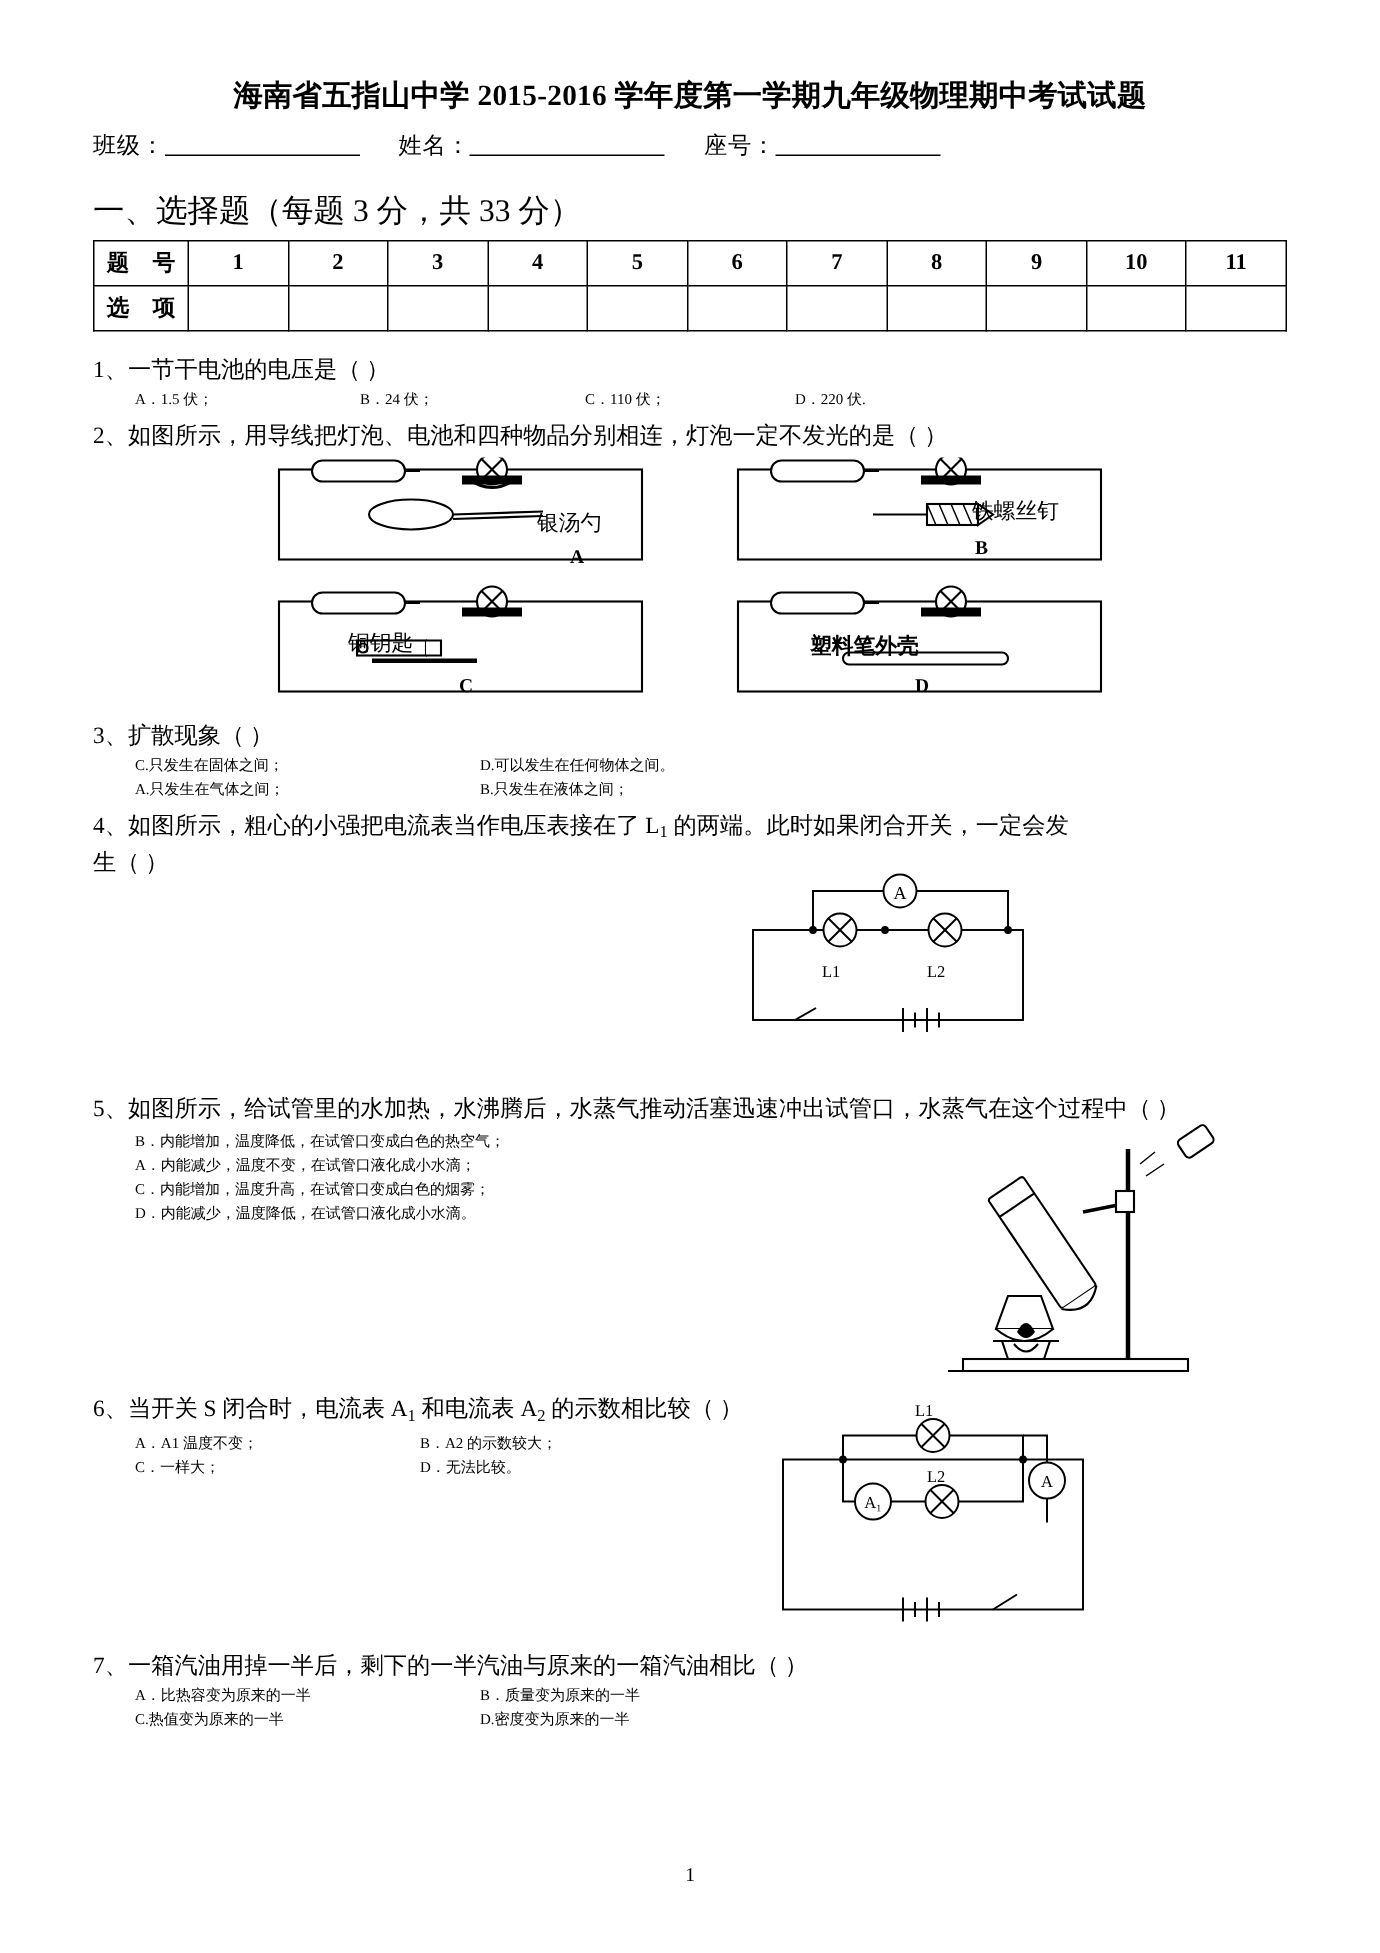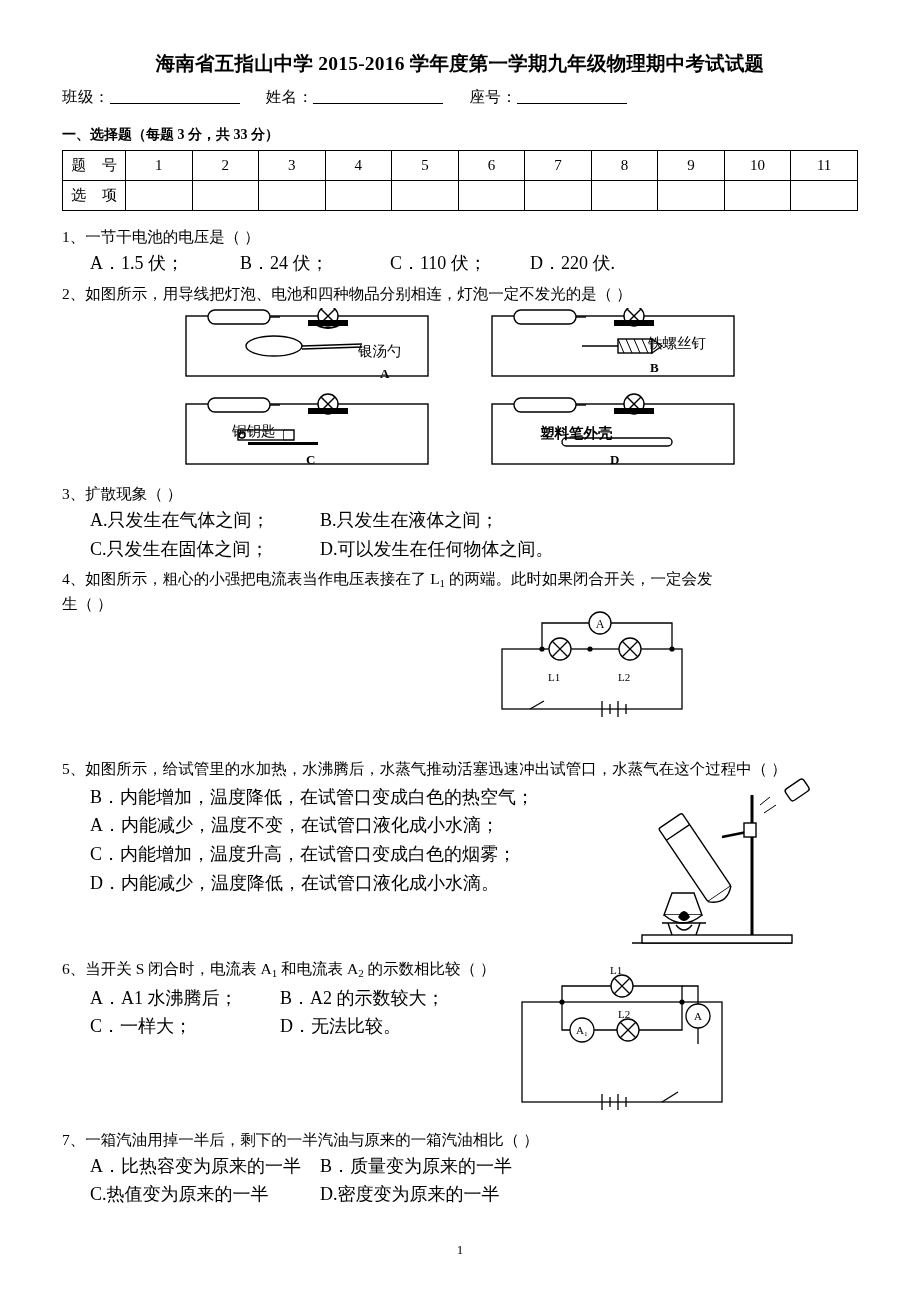--- a/index.html
+++ b/index.html
@@ -48,28 +48,29 @@
     width: 130px;
     height: 15px;
     vertical-align: -2px;
   }
   .idline .blank.short {
     width: 110px;
   }
   .idline .gap { display:inline-block; width:26px; }
 
   .section-head {
-    font-weight: bold;
-    font-size: 14px;
+    font-weight: normal;
+    font-size: 21px;
     margin: 18px 0 6px 0;
   }
   table.answer-grid {
     border-collapse: collapse;
     width: 100%;
     table-layout: fixed;
+    font-weight: bold;
   }
   table.answer-grid td {
     border: 1px solid #000;
     height: 29px;
     font-size: 15px;
     text-align: center;
     padding: 0;
   }
   table.answer-grid td.rowhead {
     width: 62px;
@@ -77,21 +78,21 @@
     text-indent: 6px;
   }
   .q {
     font-size: 15.5px;
     line-height: 1.55;
     margin-top: 9px;
   }
   .q .stem { display: block; font-family: Liberation Serif, serif; }
   .opts {
     margin-left: 28px;
-    font-size: 18px;
+    font-size: 10px;
     line-height: 1.6;
   }
   .opts .col {
     display: inline-block;
   }
   .sub { font-size: 11px; vertical-align: -3px; }
   .fig-wrap { position: relative; }
   .pagenum {
     position: absolute;
     bottom: 44px;
@@ -225,22 +226,22 @@
       <div style="position:absolute; left:588px; top:52px; font-size:13px; font-weight:bold;">B</div>
       <div style="position:absolute; left:170px; top:114px; font-size:14.5px;">铜钥匙</div>
       <div style="position:absolute; left:244px; top:144px; font-size:13px; font-weight:bold;">C</div>
       <div style="position:absolute; left:478px; top:116px; font-size:14.5px; font-weight:bold;">塑料笔外壳</div>
       <div style="position:absolute; left:548px; top:144px; font-size:13px; font-weight:bold;">D</div>
     </div>
 
     <div class="q" style="margin-top:-2px;">
       <span class="stem"><span>3、</span><span>扩散现象（    ）</span></span>
       <div class="opts">
+        <div><span class="col" style="width:230px">C.只发生在固体之间；</span><span class="col">D.可以发生在任何物体之间。</span></div>
         <div><span class="col" style="width:230px">A.只发生在气体之间；</span><span class="col">B.只发生在液体之间；</span></div>
-        <div><span class="col" style="width:230px">C.只发生在固体之间；</span><span class="col">D.可以发生在任何物体之间。</span></div>
       </div>
     </div>
 
     <div class="q" style="margin-top:4px;">
       <span class="stem"><span>4、</span><span>如图所示，粗心的小强把电流表当作电压表接在了 L</span><span class="sub">1</span><span> 的两端。此时如果闭合开关，一定会发</span></span>
       <span class="stem">生（      ）</span>
     </div>
 
     <div class="fig-wrap" style="height:146px;">
       <div class="floatfig" style="left:420px; top:-8px;">
@@ -322,21 +323,21 @@
         </svg>
       </div>
     </div>
 
     <div class="q" style="margin-top:-4px;">
       <span class="stem"><span>6、</span><span>当开关 S 闭合时，电流表 A</span><span class="sub">1</span><span> 和电流表 A</span><span class="sub">2</span><span> 的示数相比较（     ）</span></span>
     </div>
 
     <div class="fig-wrap" style="height:150px;">
       <div class="opts q6-opts" style="position:absolute; left:0; top:2px;">
-        <div><span class="col" style="width:190px">A．A1 水沸腾后；</span><span class="col">B．A2 的示数较大；</span></div>
+        <div><span class="col" style="width:190px">A．A1 温度不变；</span><span class="col">B．A2 的示数较大；</span></div>
         <div><span class="col" style="width:190px">C．一样大；</span><span class="col">D．无法比较。</span></div>
       </div>
       <div class="floatfig" style="left:440px; top:-10px;">
         <svg width="250" height="150" viewBox="0 0 250 150">
           <g stroke="#000" fill="none" stroke-width="1.3">
             <rect x="20" y="30" width="200" height="100"></rect>
 
             <path d="M60 30 L60 14 L180 14 L180 30"></path>
             <circle cx="120" cy="14" r="11" fill="#fff"></circle>
             <line x1="112" y1="6" x2="128" y2="22"></line>

